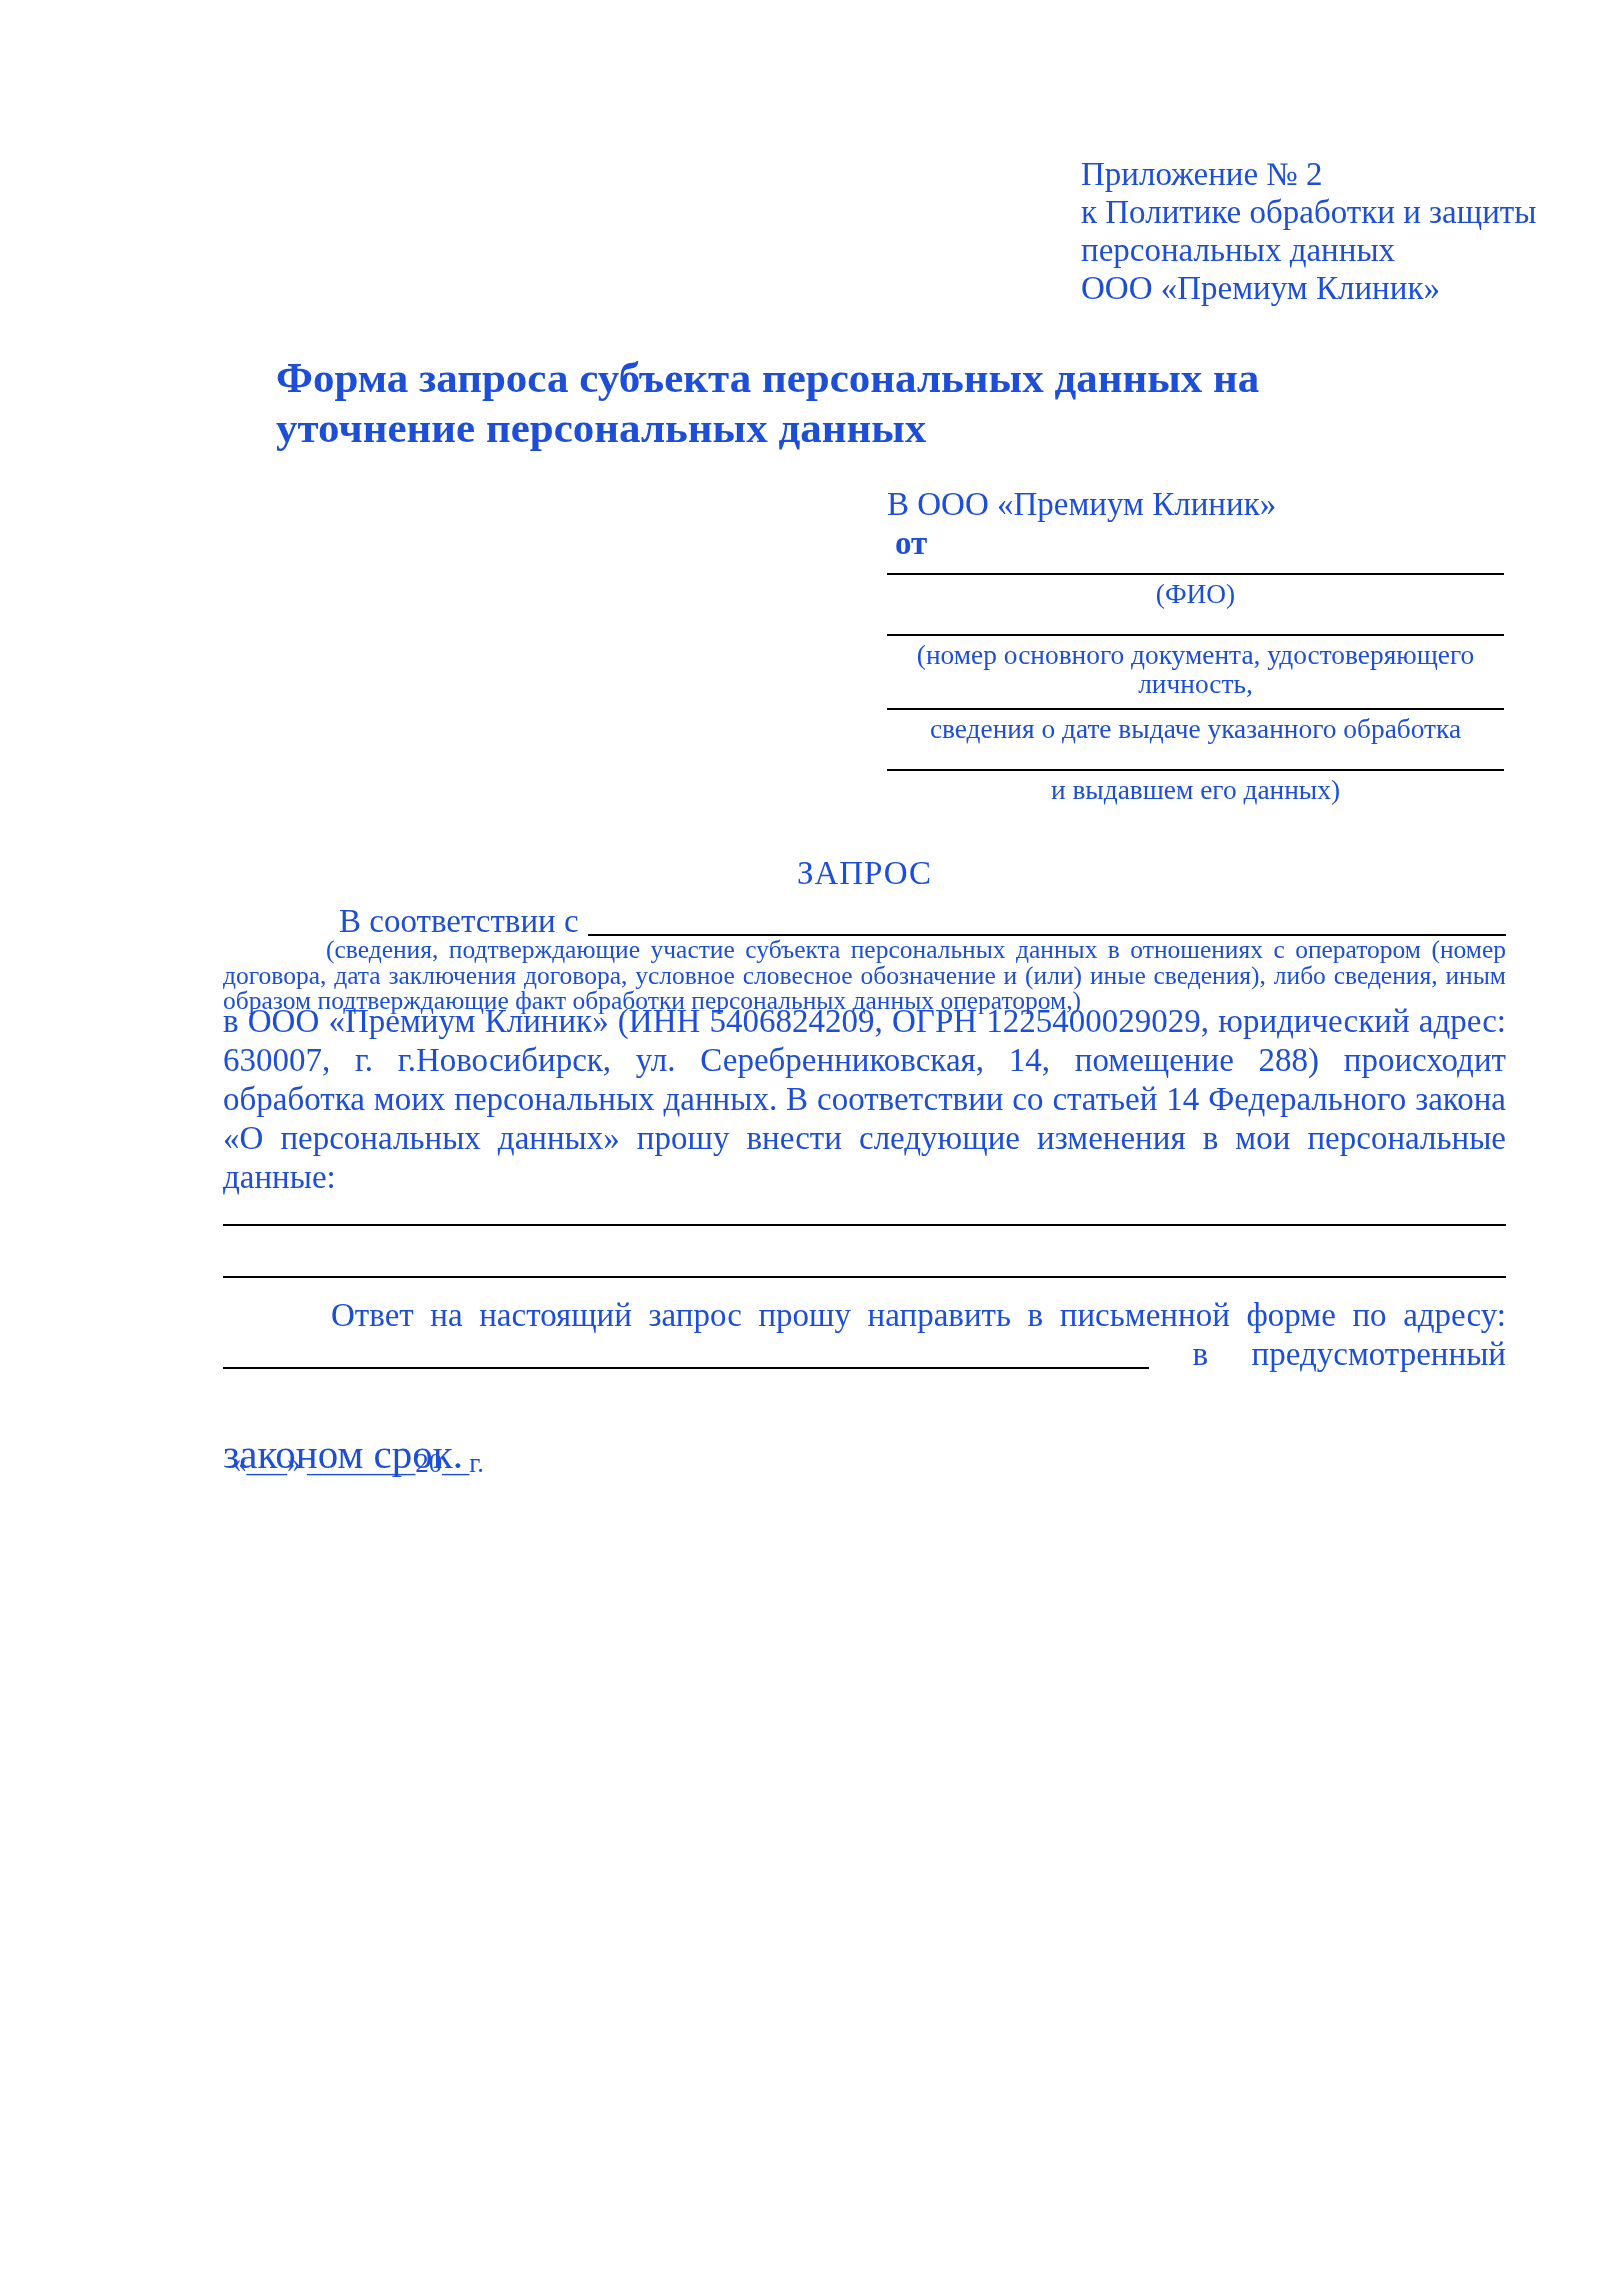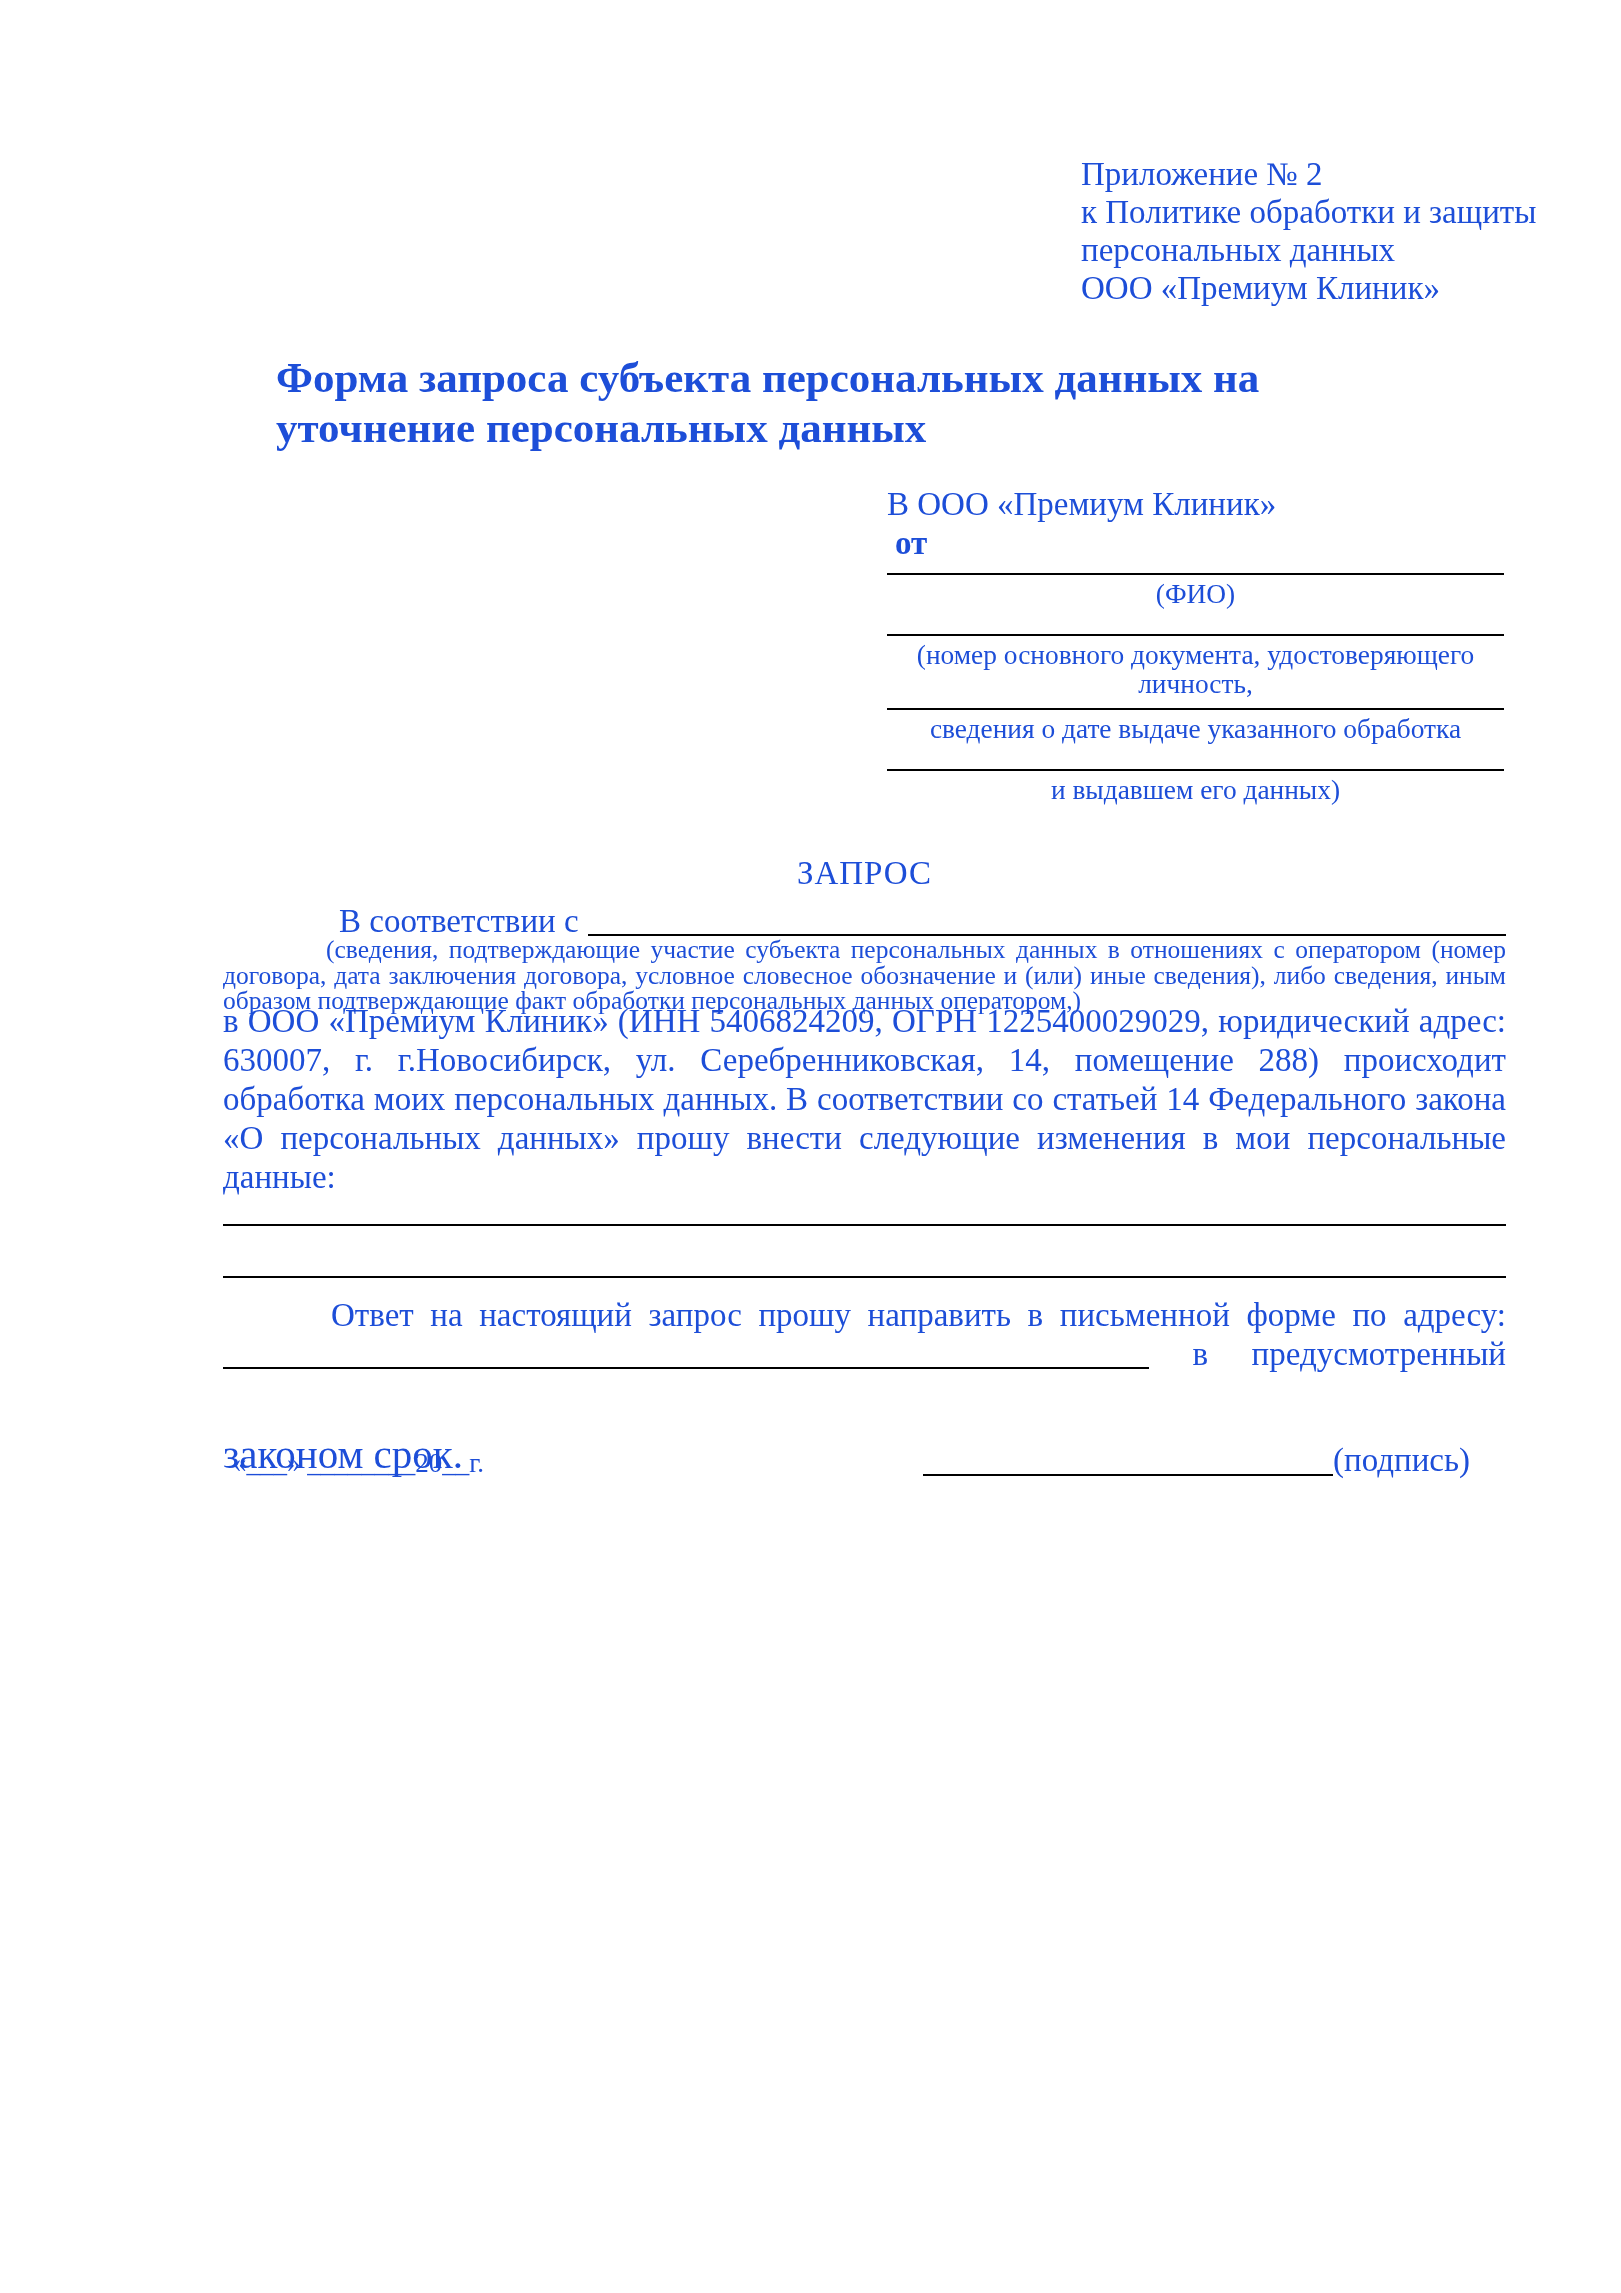--- a/index.html
+++ b/index.html
@@ -134,19 +134,15 @@
 
   <div class="abs reply1">Ответ на настоящий запрос прошу направить в письменной форме по адресу:</div>
   <div class="abs reply2">
     <span class="fill2"></span>
     <span>в</span>
     <span>предусмотренный</span>
   </div>
   <div class="abs reply3">законом срок.</div>
 
   <div class="abs daterow">«___» ________20__г.</div>
-  <div class="abs sigrow">
-    <span class="sigline"></span>
-    <span class="sigcap">(подпись)</span>
-  </div>
 
 </div>
 
 
 </body></html>

